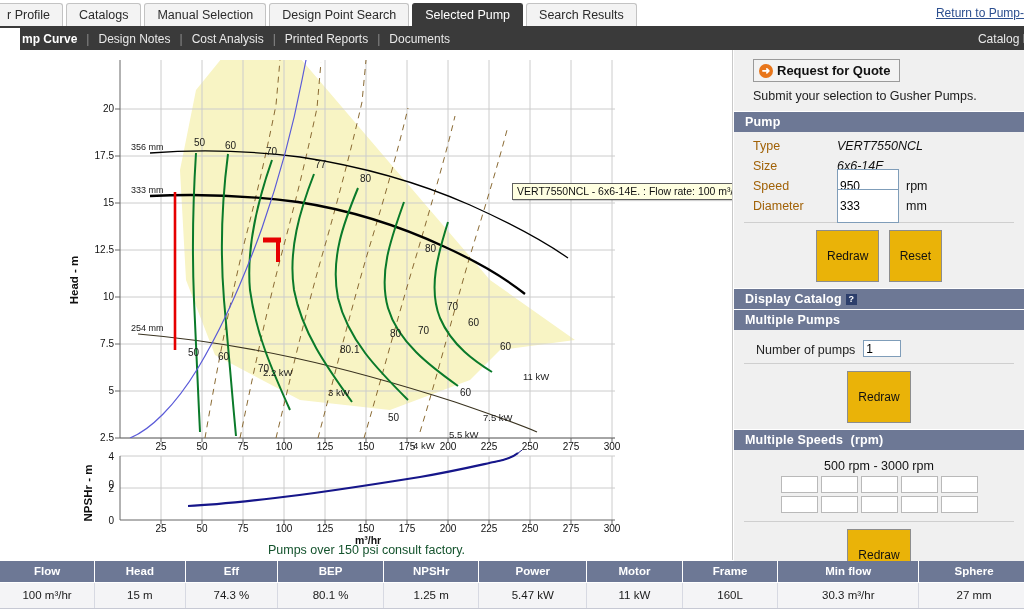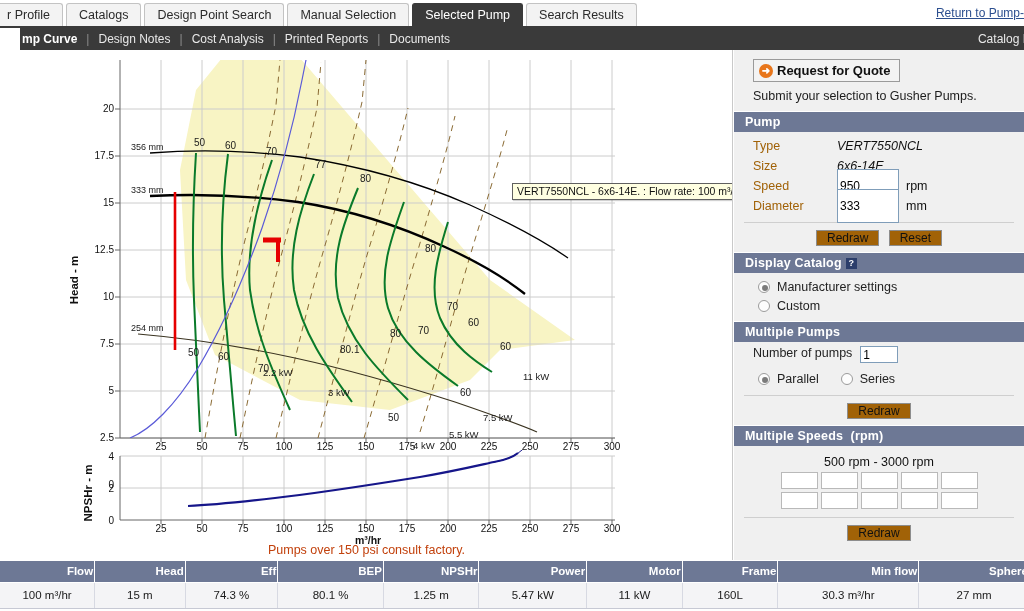--- a/index.html
+++ b/index.html
@@ -62,21 +62,21 @@
     position: absolute; left: 0; top: 50px; width: 1024px; height: 510px;
     background: #ffffff;
   }
   .chart-pane {
     position: absolute; left: 0; top: 0; width: 733px; height: 510px;
     background: #ffffff; border-right: 1px solid #c9c9c9;
     overflow: hidden;
   }
   .chart-caption {
     position: absolute; left: 0; top: 493px; width: 733px;
-    text-align: center; font-size: 12.5px; color: #c2410c;
+    text-align: center; font-size: 12.5px; color: #14532d;
   }
 
   
   .tooltip {
     position: absolute; left: 512px; top: 133px;
     background: #ffffe1; border: 1px solid #606060;
     font-size: 10.5px; color: #111; padding: 1px 4px 2px 4px;
     white-space: nowrap; z-index: 40;
     box-shadow: 1px 1px 1px rgba(0,0,0,.18);
   }
@@ -128,39 +128,39 @@
     font-family: "Liberation Sans", sans-serif;
     background: #fff; color: #000;
   }
   .kv .unit { margin-left: 7px; color: #111; }
 
   .hr { height: 1px; background: #cfcfcf; margin: 6px 10px 0 10px; }
 
   .btnrow { text-align: center; padding-top: 7px; }
   .btn {
     display: inline-block; min-width: 52px;
-    background: #a16207; border: 1px solid #8d8d8d;
-    padding: 0 10px; font-size: 12px; color: #111;
+    background: #eab308; border: 1px solid #8d8d8d;
+    padding: 18px 10px; font-size: 12px; color: #111;
     cursor: pointer; margin: 0 3px;
     font-family: "Liberation Sans", sans-serif;
   }
 
   .radio-row { display: flex; align-items: center; height: 19px; padding-left: 24px; font-size: 12.5px; }
   .radio {
     width: 12px; height: 12px; border-radius: 50%;
     border: 1px solid #9b9b9b; background: #fdfdfd;
     display: inline-block; margin-right: 7px; position: relative;
     cursor: pointer; flex: none;
   }
   .radio.on::after {
     content: ""; position: absolute; left: 3px; top: 3px;
     width: 6px; height: 6px; border-radius: 50%; background: #7b7b7b;
   }
 
-  .numpumps { display: flex; align-items: flex-start; padding-left: 19px; height: 23px; font-size: 12.5px;}
+  .numpumps { display: flex; align-items: flex-end; height: 23px; font-size: 12.5px; margin-left: 22px;}
   .numpumps input {
     width: 38px; height: 17px; margin-left: 8px;
     border: 1px solid #7f9db9; font-size: 12px; padding: 0 2px;
     font-family: "Liberation Sans", sans-serif; background:#fff;
   }
   .inline-radios { display: flex; align-items: center; padding-left: 24px; height: 20px; font-size: 12.5px; }
   .inline-radios .sp { width: 22px; }
 
   .speed-range { text-align: center; font-size: 12.5px; padding: 5px 0 3px 0; color: #111; }
   .speed-grid { display: flex; flex-direction: column; gap: 3px; align-items: center; }
@@ -173,43 +173,43 @@
   .bottom {
     position: absolute; left: 0; top: 561px; width: 1024px; height: 50px;
     background: #ffffff;
   }
   table.results {
     width: 1030px; border-collapse: collapse; table-layout: fixed;
     margin-left: 0px;
   }
   table.results th {
     background: #6d7895; color: #ffffff; font-size: 11.5px;
-    font-weight: bold; height: 21px; text-align: right;
+    font-weight: bold; height: 21px; text-align: center;
     border-right: 1px solid #ffffff; border-bottom: 1px solid #ffffff;
   }
   table.results td {
     background: #f4f4f6; color: #1a1a1a; font-size: 11.5px;
     height: 26px; text-align: center;
     border-right: 1px solid #d7d9e2; border-bottom: 1px solid #c7c9d4;
   }
 
   
   svg text { font-family: "Liberation Sans", sans-serif; }
 </style>
 </head>
 <body>
 
 <div id="app">
 
   <div class="tabbar">
     <div class="tabs">
       <div class="tab">r Profile</div>
       <div class="tab">Catalogs</div>
+      <div class="tab">Manual Selection</div>
       <div class="tab">Design Point Search</div>
-      <div class="tab">Manual Selection</div>
       <div class="tab active">Selected Pump</div>
       <div class="tab">Search Results</div>
     </div>
     <div class="return-link">Return to Pump-</div>
   </div>
 
   <div class="subnav">
     <div class="subnav-items">
       <span class="subnav-item current">mp Curve</span>
       <span class="subnav-sep">|</span>
@@ -497,45 +497,28 @@
         <div class="hr"></div>
         <div class="btnrow">
           <span class="btn">Redraw</span>
           <span class="btn">Reset</span>
         </div>
       </div>
 
       <div class="sect-head">
         <span>Display Catalog</span><span class="help">?</span>
       </div>
-      <div class="sect-body">
-        <div class="radio-row">
-          <span class="radio on"></span>
-          <span>Manufacturer settings</span>
-        </div>
-        <div class="radio-row">
-          <span class="radio"></span>
-          <span>Custom</span>
-        </div>
-      </div>
 
       <div class="sect-head">
         <span>Multiple Pumps</span>
       </div>
       <div class="sect-body">
         <div class="numpumps">
           <span>Number of pumps</span>
           <input type="text" value="1" style="">
-        </div>
-        <div class="inline-radios">
-          <span class="radio on"></span>
-          <span>Parallel</span>
-          <span class="sp"></span>
-          <span class="radio"></span>
-          <span>Series</span>
         </div>
         <div class="hr"></div>
         <div class="btnrow">
           <span class="btn">Redraw</span>
         </div>
       </div>
 
       <div class="sect-head">
         <span>Multiple Speeds</span>
         &nbsp;<span>(rpm)</span>

